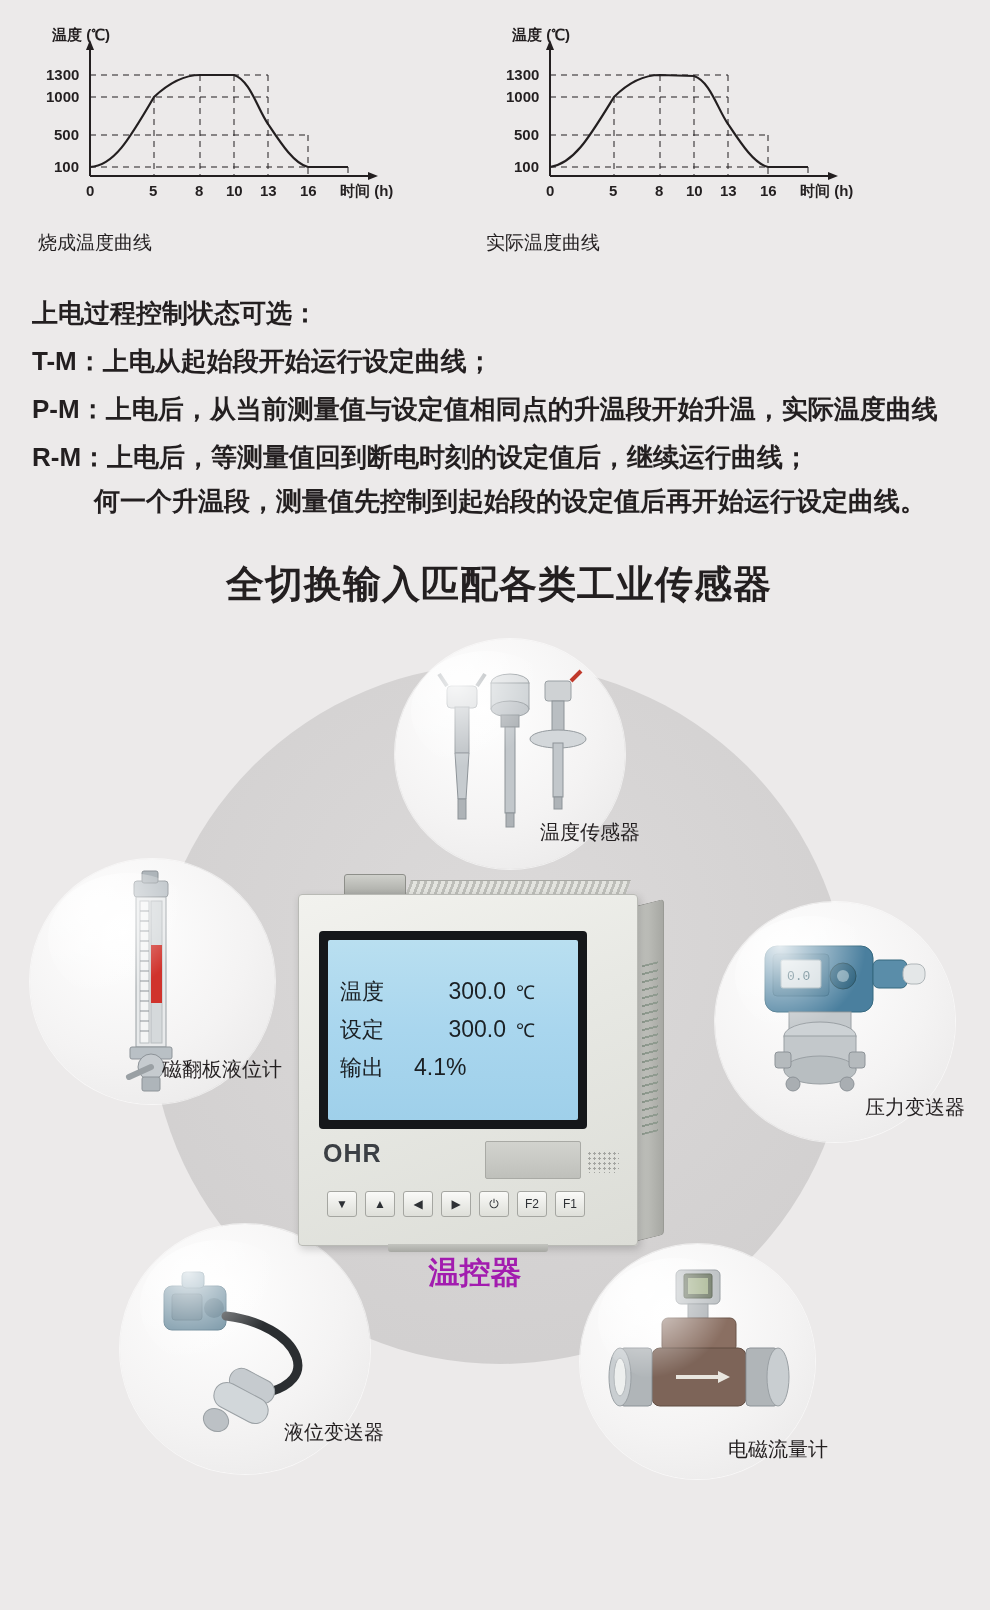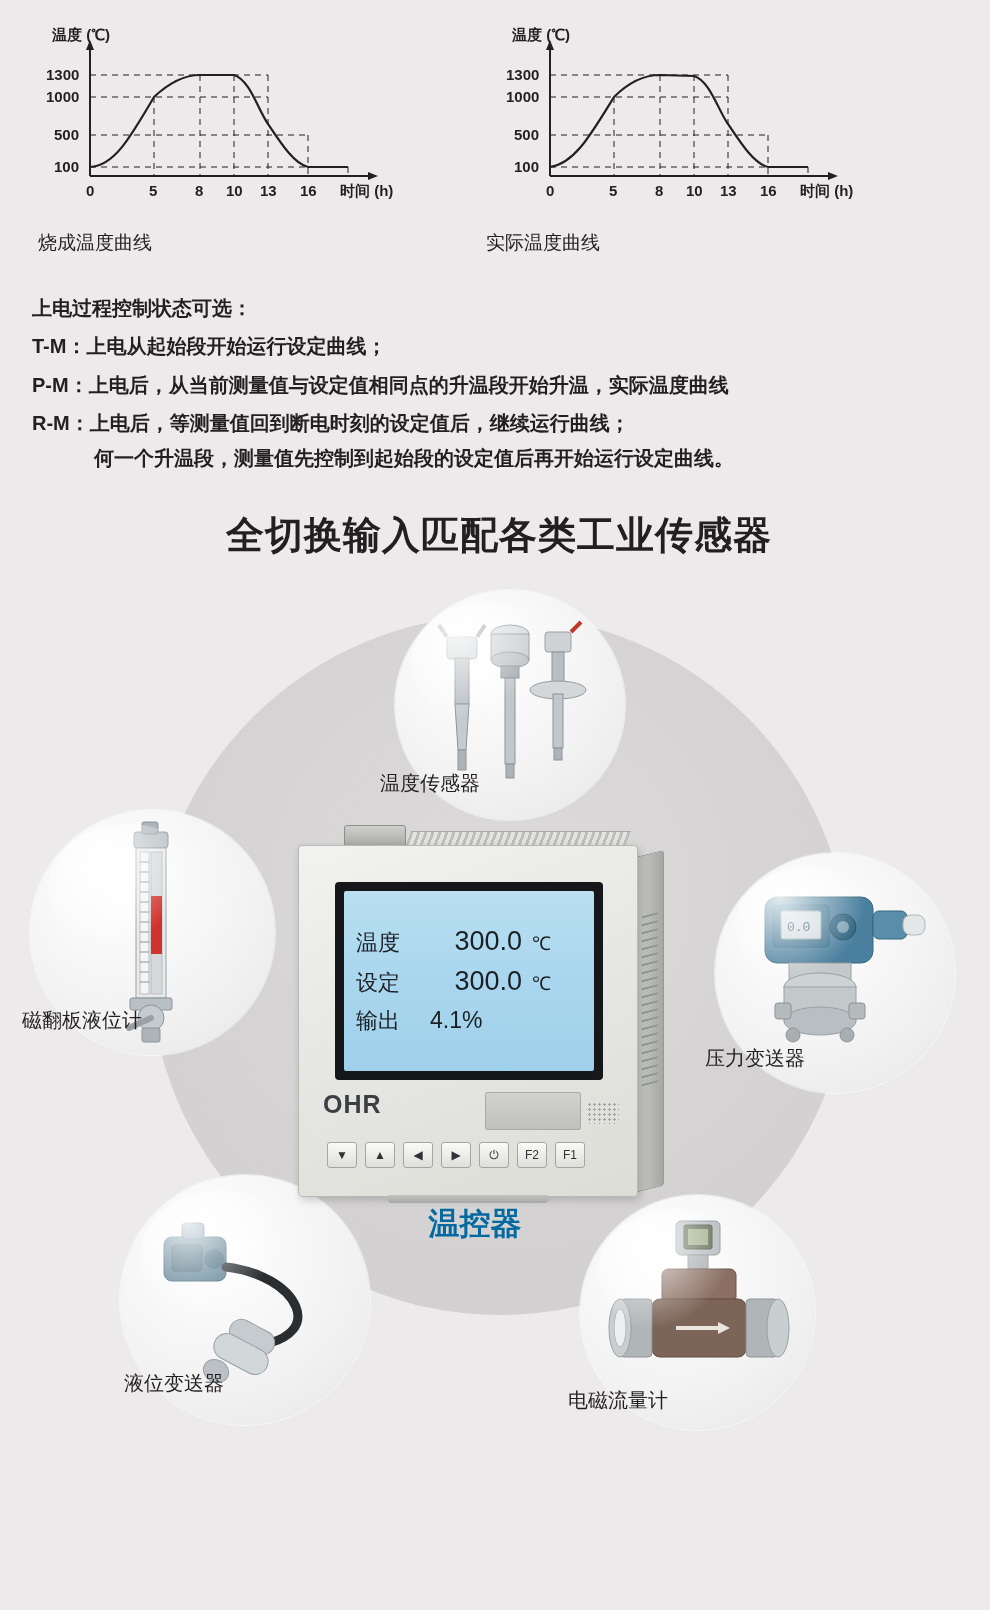--- a/index.html
+++ b/index.html
@@ -36,21 +36,21 @@
   }
   .chart-block.left .chart-caption { margin-left: 20px; }
   .chart-block.right .chart-caption { margin-left: 8px; }
 
   
   .text-block {
     margin: 36px 0 0 32px;
     width: 920px;
   }
   .text-line {
-    font-size: 20px;
+    font-size: 26px;
     line-height: 1.62;
     margin-bottom: 6px;
     font-weight: bold;
   }
   .text-line.indent { padding-left: 62px; margin-top: -4px; }
 
   
   .headline {
     margin-top: 36px;
     text-align: center;
@@ -80,21 +80,21 @@
 
   .bubble {
     position: absolute;
     border-radius: 50%;
     background: radial-gradient(circle at 38% 30%, #ffffff 0%, #f4f3f3 55%, #e7e6e6 100%);
     box-shadow: 0 0 0 1px rgba(255,255,255,0.6);
   }
   .bubble-label {
     position: absolute;
     width: 260px;
-    text-align: left;
+    text-align: right;
     font-size: 20px;
     color: #231f20;
   }
 
   
   .b-temp   { left: 395px; top: 15px;  width: 230px; height: 230px; }
   .l-temp   { left: 380px; top: 195px; }
 
   .b-level  { left: 30px;  top: 235px; width: 245px; height: 245px; }
   .l-level  { left: 22px;  top: 432px; }
@@ -109,21 +109,21 @@
   .l-flow   { left: 568px; top: 812px; }
 
   .device-label {
     position: absolute;
     left: 345px;
     top: 628px;
     width: 260px;
     text-align: center;
     font-size: 31px;
     font-weight: bold;
-    color: #0369a1;
+    color: #a21caf;
   }
 
   
   .controller {
     position: absolute;
     left: 298px;
     top: 250px;
     width: 368px;
     height: 378px;
   }
@@ -163,21 +163,21 @@
     border-radius: 0 4px 4px 0;
   }
   .ctrl-side-vents {
     position: absolute;
     left: 4px; top: 60px;
     width: 16px; height: 170px;
     background: repeating-linear-gradient(0deg,#8f9a8f 0 2px,transparent 2px 8px);
   }
   .screen-frame {
     position: absolute;
-    left: 36px; top: 36px;
+    left: 20px; top: 36px;
     width: 268px; height: 198px;
     background: #15171a;
     border-radius: 4px;
     padding: 9px;
   }
   .screen {
     width: 100%; height: 100%;
     background: linear-gradient(#b9dff0, #a9d6ee 50%, #9fd0ea);
     border-radius: 2px;
     padding: 10px 12px;
@@ -187,21 +187,21 @@
     gap: 8px;
   }
   .screen-row {
     display: flex;
     align-items: baseline;
     font-size: 22px;
     color: #1b2024;
     font-family: "Liberation Sans", sans-serif;
   }
   .screen-row .lbl { width: 74px; }
-  .screen-row .val { width: 92px; text-align: right; font-size: 27px; }
+  .screen-row .val { width: 92px; text-align: right; font-size: 23px; }
   .screen-row .unit { margin-left: 10px; font-size: 19px; }
   .screen-row .val-wide { width: 140px; text-align: left; font-size: 23px; }
 
   .brand {
     position: absolute;
     left: 24px; top: 244px;
     font-size: 25px;
     font-weight: bold;
     color: #3b3f44;
     letter-spacing: 1px;

